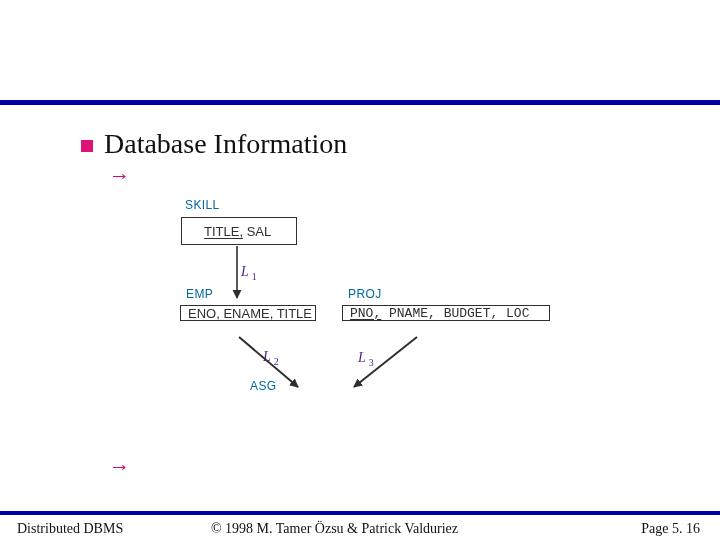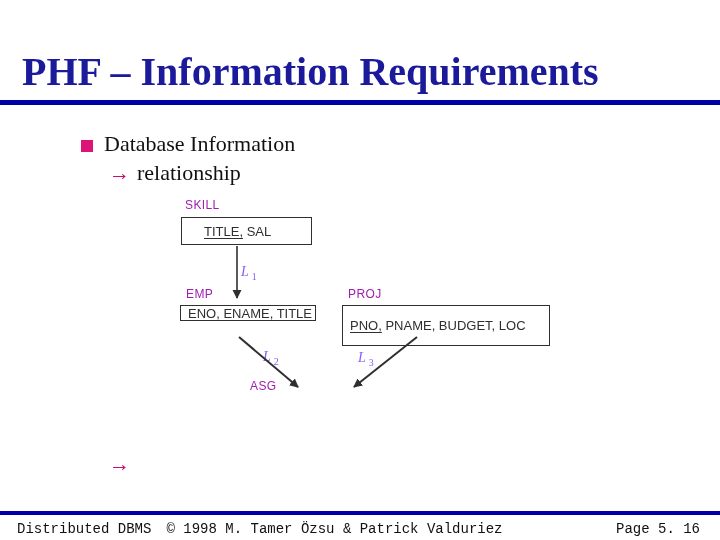--- a/index.html
+++ b/index.html
@@ -40,21 +40,21 @@
     left: 81px;
     top: 140px;
     width: 12px;
     height: 12px;
     background: #DD1478;
   }
   .bullet-text {
     position: absolute;
     left: 104px;
     top: 130px;
-    font-size: 22px;
+    font-size: 28px;
     line-height: 28px;
     color: #111111;
     white-space: nowrap;
   }
   .arrow-glyph {
     position: absolute;
     font-size: 21px;
     line-height: 22px;
     font-weight: bold;
     color: #CC0C6E;
@@ -71,21 +71,21 @@
   .sub-1 { left: 137px; top: 161px; }
   .sub-2 { left: 137px; top: 452px; }
   .ital { font-style: italic; }
 
   
   .dlabel {
     position: absolute;
     font-family: "Liberation Sans", sans-serif;
     font-size: 12px;
     line-height: 13px;
-    color: #a21caf;
+    color: #0369a1;
     letter-spacing: 0.4px;
     white-space: nowrap;
   }
   .lbl-skill { left: 185px; top: 199px; }
   .lbl-emp   { left: 186px; top: 288px; }
   .lbl-proj  { left: 348px; top: 288px; }
   .lbl-asg   { left: 250px; top: 380px; }
 
   .dbox {
     position: absolute;
@@ -94,32 +94,32 @@
     background: #ffffff;
     font-family: "Liberation Sans", sans-serif;
     font-size: 13px;
     color: #2F2F2F;
     display: flex;
     align-items: center;
     padding-left: 7px;
     white-space: pre;
   }
   .dbox u { text-underline-offset: 2px; }
-  .box-skill { left: 181px; top: 217px; width: 131px; height: 28px; padding-left: 22px; }
+  .box-skill { left: 181px; top: 217px; width: 116px; height: 28px; padding-left: 22px; }
   .box-emp   { left: 180px; top: 305px; width: 136px; height: 16px; }
-  .box-proj  { left: 342px; top: 305px; width: 208px; height: 41px; }
+  .box-proj  { left: 342px; top: 305px; width: 208px; height: 16px; font-family: Liberation Mono, monospace; }
   .box-asg   { left: 244px; top: 394px; width: 163px; height: 29px; }
 
   .llabel {
     position: absolute;
     font-family: "Liberation Serif", serif;
     font-style: italic;
     font-size: 14px;
     line-height: 14px;
-    color: #8b5cf6;
+    color: #4c1d95;
     white-space: nowrap;
   }
   .llabel .lsub {
     font-style: normal;
     font-size: 10px;
     vertical-align: -4px;
     margin-left: 3px;
   }
   .l1 { left: 241px; top: 265px; }
   .l2 { left: 263px; top: 350px; }
@@ -141,39 +141,36 @@
     height: 4px;
     background: #0000A8;
   }
   .footer-text {
     position: absolute;
     top: 521px;
     font-size: 14px;
     line-height: 16px;
     color: #111111;
     white-space: nowrap;
-    font-family: Liberation Mono, monospace;
   }
   .footer-left  { left: 17px; }
   .footer-center { left: 0; width: 669px; text-align: center; }
   .footer-right { right: 20px; margin-left: 40px; }
 </style>
 </head>
 <body>
 
 <div class="slide">
 
-  <div class="title">PHF – Information Requirements</div>
   <div class="title-rule"></div>
 
   <span class="bullet-square"></span>
   <div class="bullet-text">Database Information</div>
 
   <span class="arrow-glyph arrow-1">→</span>
-  <div class="sub-text sub-1">relationship</div>
 
   <div class="dlabel lbl-skill">SKILL</div>
   <div class="dlabel lbl-emp">EMP</div>
   <div class="dlabel lbl-proj">PROJ</div>
   <div class="dlabel lbl-asg">ASG</div>
 
   <div class="dbox box-skill"><span><u>TITLE,</u><span> SAL</span></span></div>
   <div class="dbox box-emp"><span><u>ENO,</u><span> ENAME, TITLE</span></span></div>
   <div class="dbox box-proj"><span><u>PNO,</u><span> PNAME, BUDGET, LOC</span></span></div>
 

